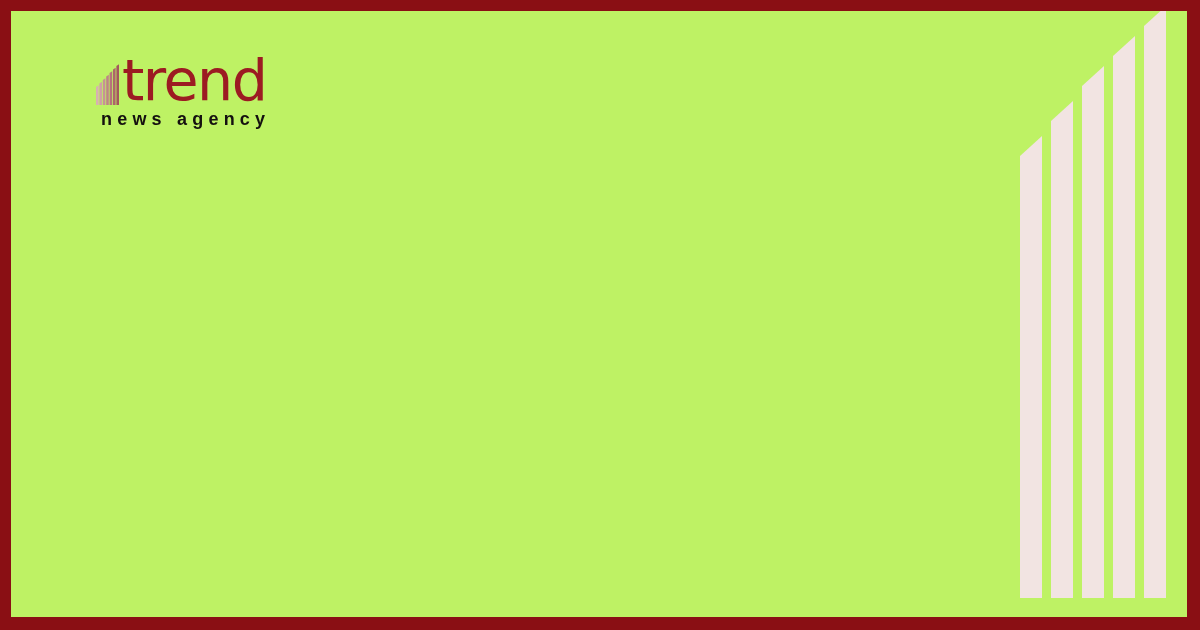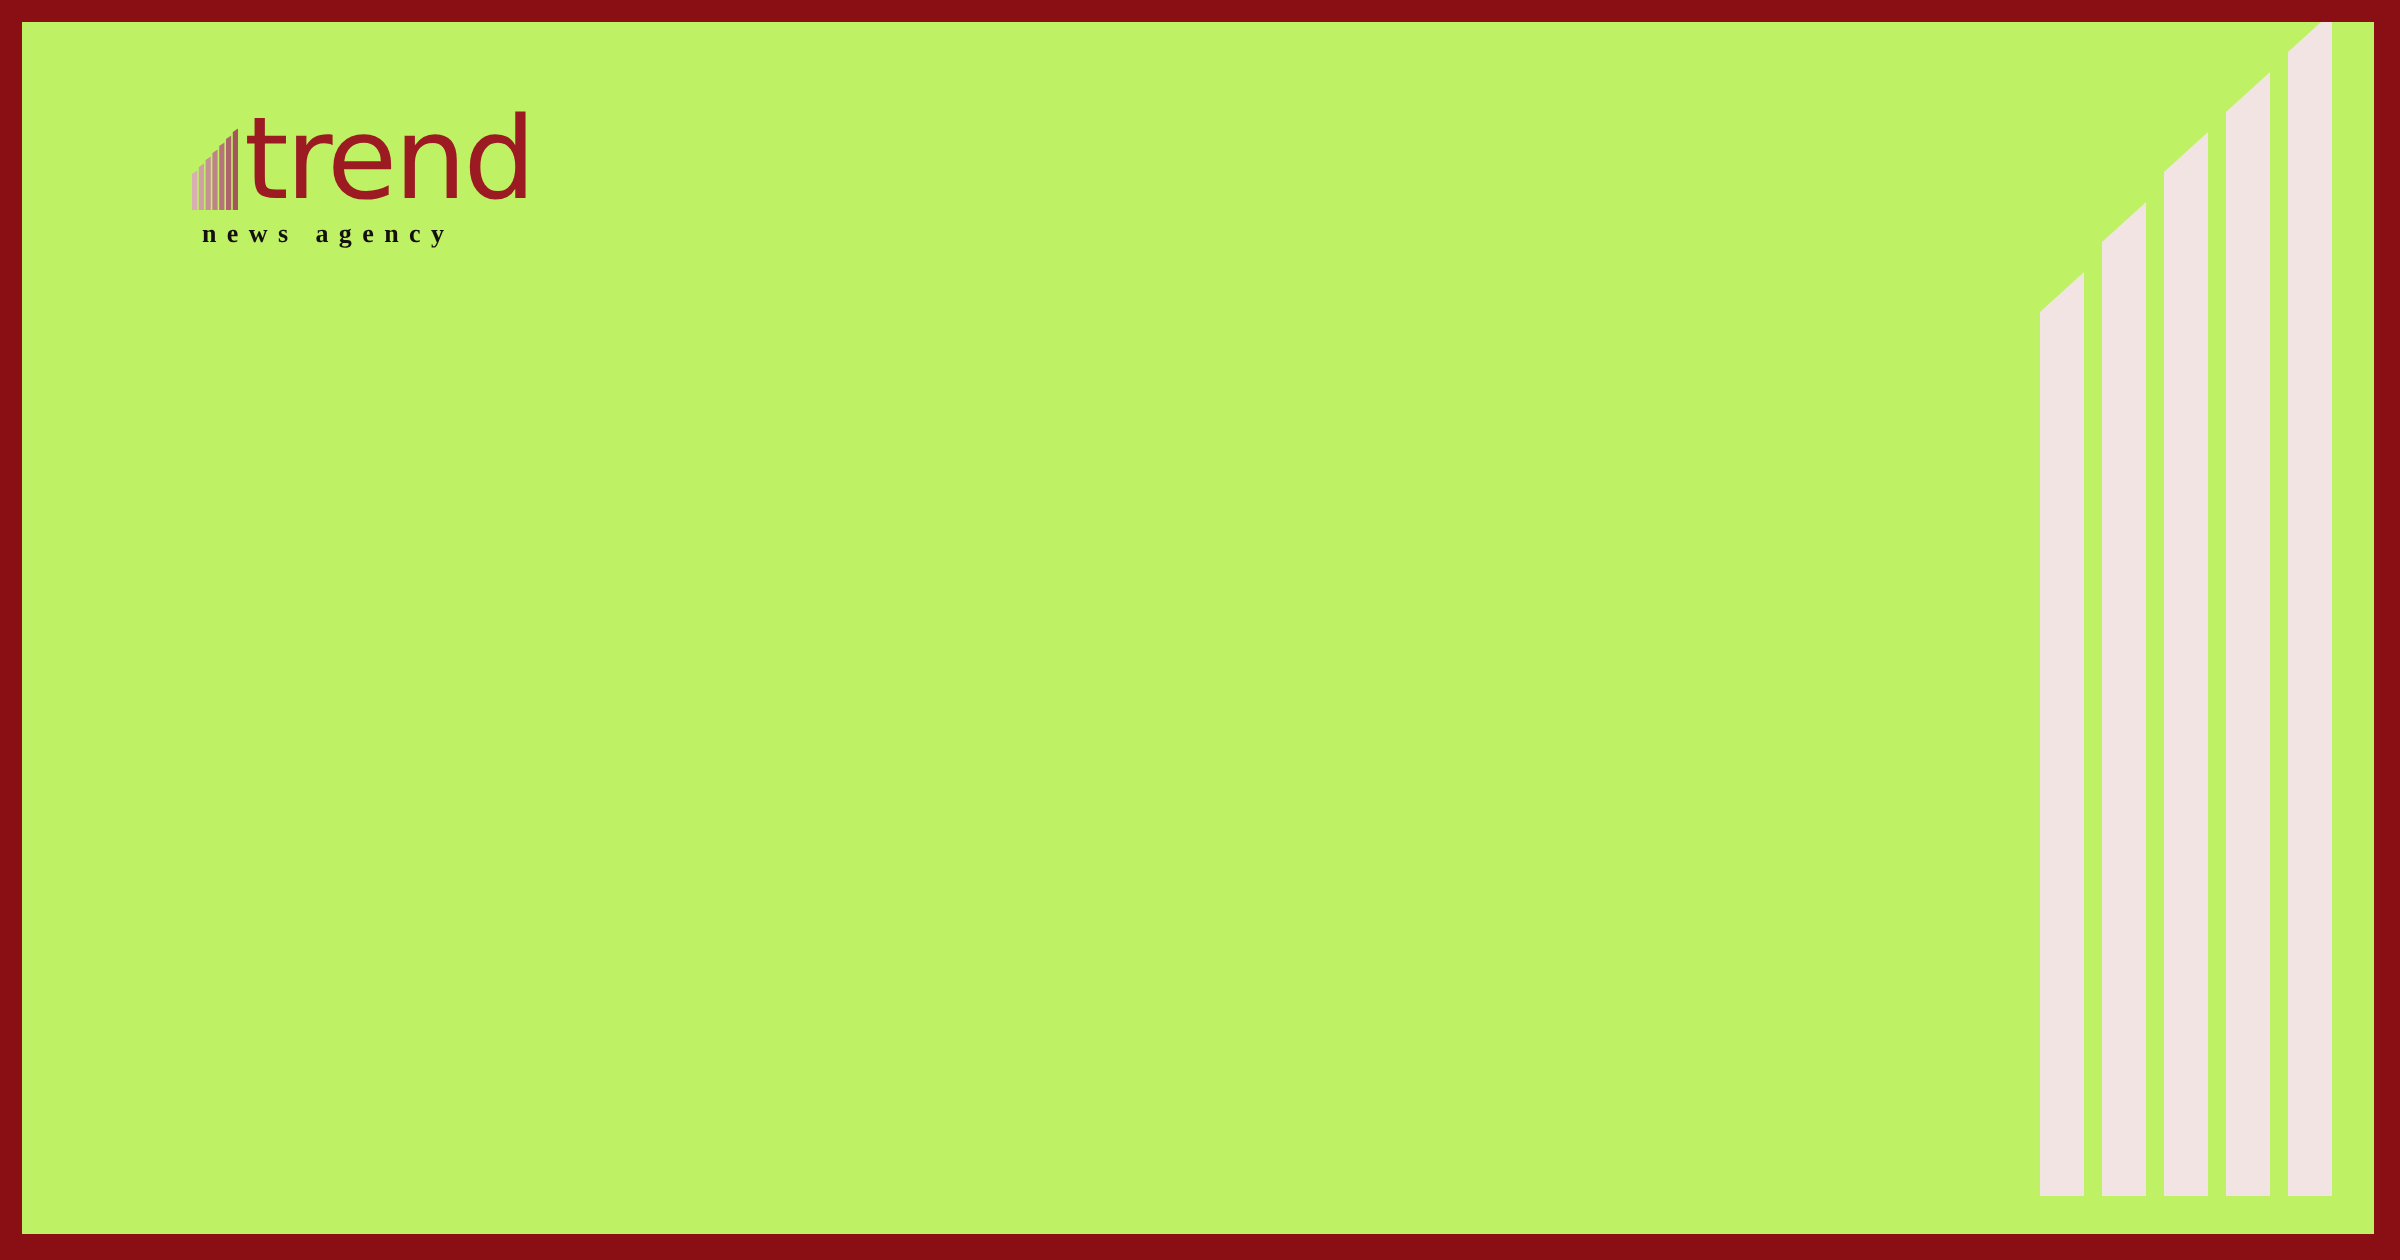--- a/index.html
+++ b/index.html
@@ -81,22 +81,22 @@
     font-size: 57px;
     line-height: 52px;
     font-weight: 400;
     color: #9c1b22;
     letter-spacing: -1.5px;
     margin-left: -1px;
   }
   .logo-sub {
     margin-top: 3px;
     margin-left: 5px;
-    font-family: Liberation Serif, serif;
-    font-size: 13px;
+    font-family: Liberation Sans, sans-serif;
+    font-size: 18px;
     font-weight: 700;
     color: #14100f;
     letter-spacing: 5.2px;
   }
 
   
   .headline {
     position: absolute;
     left: 87px;
     top: 292px;

